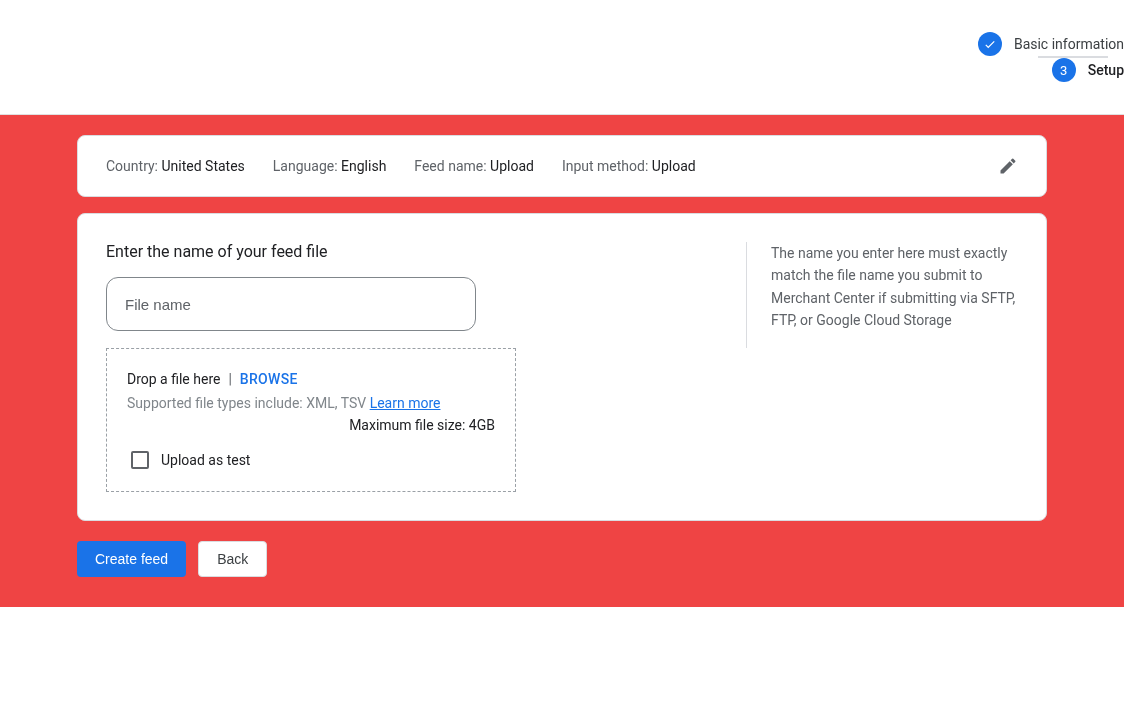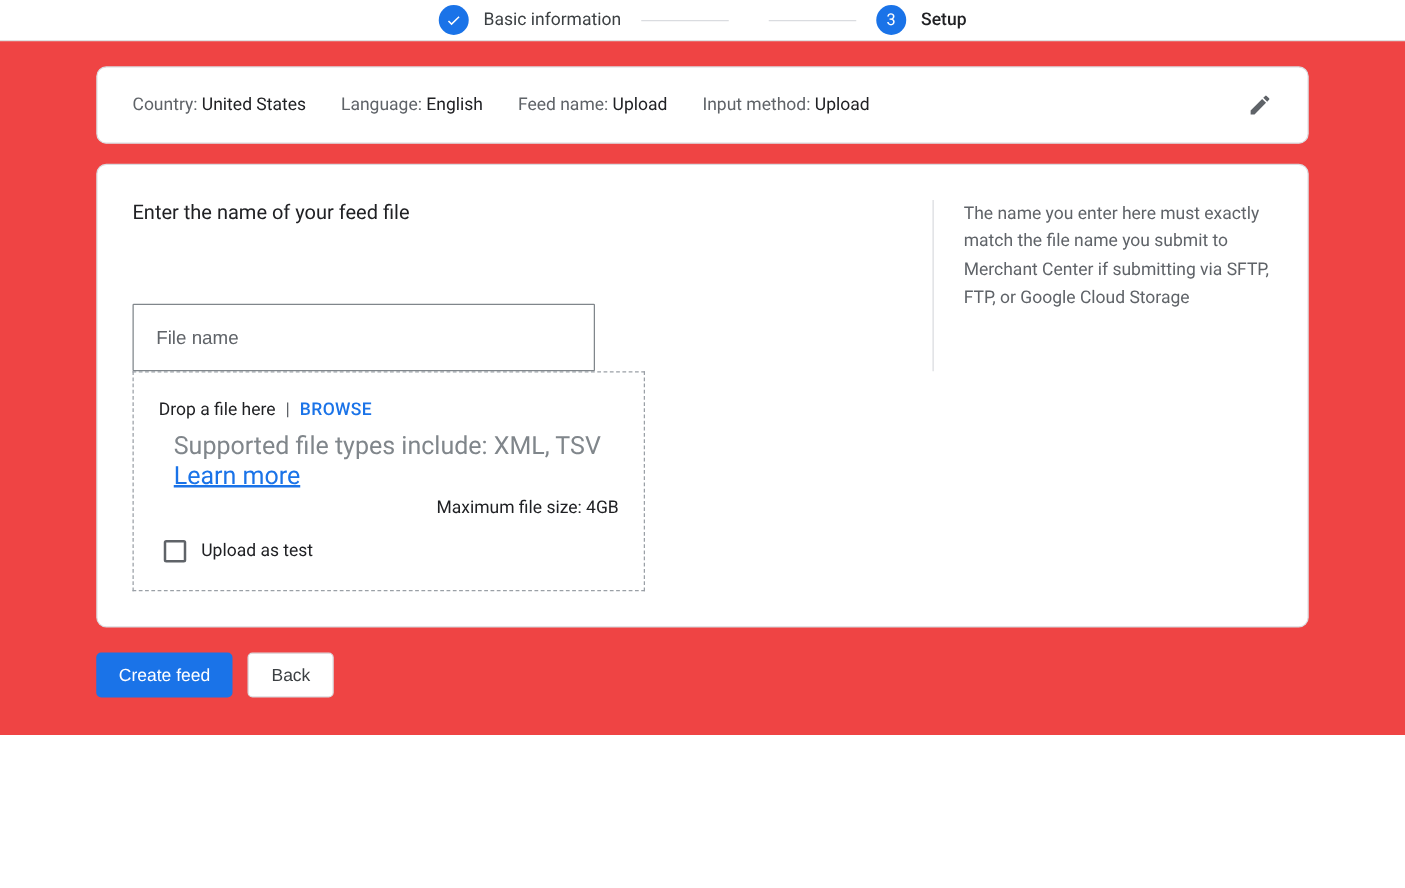--- a/index.html
+++ b/index.html
@@ -4,24 +4,25 @@
   <style>
     * { box-sizing: border-box; margin: 0; padding: 0; }
     body {
       font-family: 'Google Sans', Roboto, Arial, sans-serif;
       font-size: 14px;
       color: #3c4043;
       background: #fff;
     }
     .stepper {
       display: flex;
-      align-items: center;
+      align-items: flex-end;
       justify-content: center;
-      padding: 4px 0;
+      padding: 32px 0;
       gap: 0;
+      flex-direction: column;
     }
     .step {
       display: flex;
       align-items: center;
       gap: 12px;
     }
     .step-circle {
       width: 24px;
       height: 24px;
       border-radius: 50%;
@@ -98,26 +99,25 @@
     }
     .section-title {
       font-size: 16px;
       color: #202124;
       margin-bottom: 16px;
     }
     .text-input {
       width: 370px;
       height: 54px;
       border: 1px solid #80868b;
-      border-radius: 1px;
+      border-radius: 12px;
       padding: 0 18px;
       font-size: 15px;
       color: #5f6368;
       outline: none;
-      margin-top: 48px;
     }
     .text-input::placeholder { color: #5f6368; }
     .expander {
       display: flex;
       align-items: center;
       gap: 10px;
       color: #1a73e8;
       font-size: 14px;
       cursor: pointer;
       margin-top: 50px;
@@ -125,21 +125,21 @@
     }
     .expander svg { width: 18px; height: 18px; fill: #5f6368; }
     .upload-box {
       border: 1px dashed #9aa0a6;
       padding: 22px 20px;
       width: 410px;
     }
     .drop-line { font-size: 14px; color: #202124; margin-bottom: 8px; display: flex; align-items: center; gap: 8px;}
     .drop-divider { color: #5f6368; }
     .browse { color: #1a73e8; font-weight: 500; letter-spacing: 0.3px; cursor: pointer;}
-    .supported-line { font-size: 20px; color: #80868b; margin-bottom: 6px; margin-left: 12px;}
+    .supported-line { font-size: 14px; color: #80868b; margin-bottom: 6px;}
     .learn-more { color: #1a73e8; text-decoration: underline; cursor: pointer;}
     .max-size { font-size: 14px; color: #202124; margin-bottom: 18px; text-align: right;}
     .checkbox-row { display: flex; align-items: center; gap: 12px; margin-left: 4px;}
     .checkbox {
       width: 18px; height: 18px;
       border: 2px solid #5f6368;
       border-radius: 2px;
       cursor: pointer;
     }
     .checkbox-label { font-size: 14px; color: #202124;}

